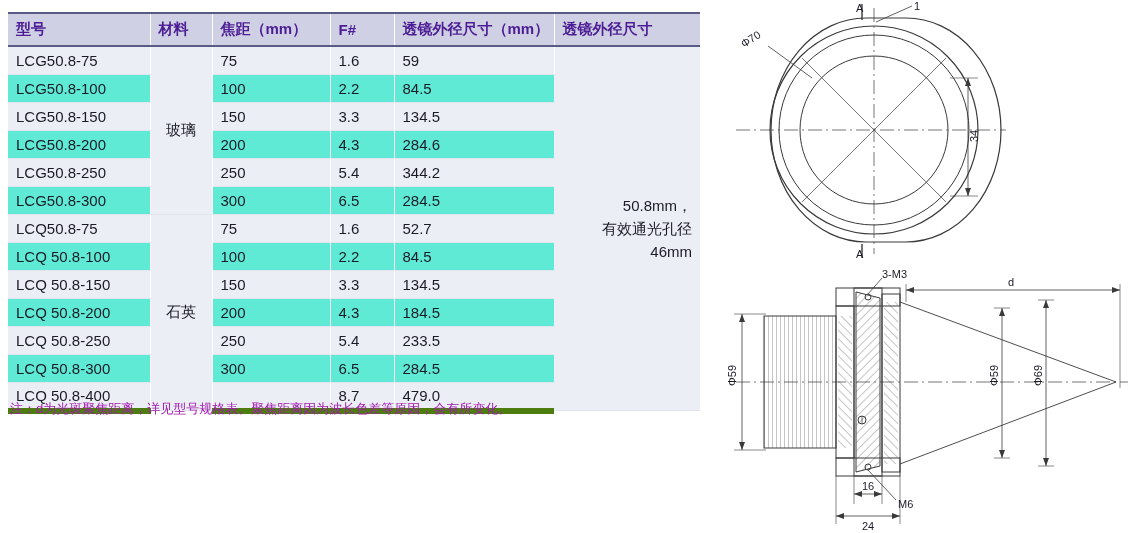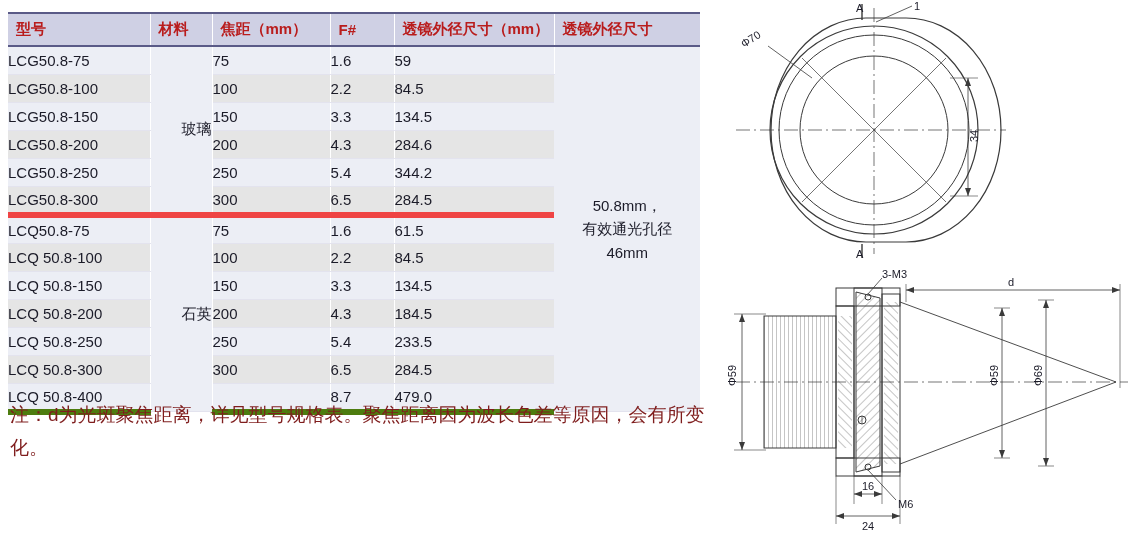--- a/index.html
+++ b/index.html
@@ -25,68 +25,68 @@
   }
   table.spec {
     border-collapse: collapse;
     width: 692px;
     table-layout: fixed;
     font-size: 15px;
     color: #1b1b28;
   }
   table.spec th {
     background: #cfd0e4;
-    color: #b91c1c;
+    color: #4c1d95;
     font-weight: bold;
     font-size: 15px;
     text-align: left;
     padding: 6px 8px;
     border-right: 1px solid #ffffff;
     border-top: 2px solid #5a5a87;
     border-bottom: 2px solid #5a5a87;
     white-space: nowrap;
   }
   table.spec th:last-child { border-right: none; }
   table.spec td {
-    padding: 4px 0;
+    padding: 4px 8px;
     border-right: 1px solid #ffffff;
     border-bottom: 1px solid #e3e3ee;
     font-size: 15px;
     vertical-align: middle;
     height: 28px;
   }
   table.spec td:last-child { border-right: none; }
   table.spec tbody tr.odd td { background: #eceef5; }
-  table.spec tbody tr.even td { background: #e5e5e5; }
-  table.spec tbody tr.sep td { border-top: 6px solid #ef4444; margin-left: 46px; }
+  table.spec tbody tr.even td { background: #5eead4; }
+  table.spec tbody tr.sep td { border-top: 1px solid #ef4444; margin-left: 46px; }
   table.spec tbody tr:last-child td { border-bottom: 6px solid #4d7c0f; }
   td.mat, td.outer {
+    text-align: center;
+    vertical-align: middle;
+  }
+  td.outer {
     text-align: right;
-    vertical-align: middle;
-  }
-  td.outer {
-    text-align: center;
     padding-left: 10px;
     line-height: 1.55;
   }
   .col-model  { width: 142px; }
   .col-mat    { width: 62px; }
   .col-focal  { width: 118px; }
   .col-fnum   { width: 64px; }
   .col-dist   { width: 160px; }
   .col-outer  { width: 146px; }
 
   
   #note {
     position: absolute;
     left: 10px;
     top: 398px;
     width: 700px;
-    font-size: 19px;
-    color: #7f1d1d;
+    font-size: 13px;
+    color: #a21caf;
     line-height: 1.75;
   }
 
   
   #drawings {
     position: absolute;
     left: 716px;
     top: 0;
     width: 421px;
     height: 533px;
@@ -158,21 +158,21 @@
           <td>300</td>
           <td>6.5</td>
           <td>284.5</td>
         </tr>
 
         <tr class="odd sep">
           <td>LCQ50.8-75</td>
           <td class="mat" rowspan="7">石英</td>
           <td>75</td>
           <td>1.6</td>
-          <td>61.5</td>
+          <td>52.7</td>
         </tr>
         <tr class="even">
           <td>LCQ 50.8-100</td>
           <td>100</td>
           <td>2.2</td>
           <td>84.5</td>
         </tr>
         <tr class="odd">
           <td>LCQ 50.8-150</td>
           <td>150</td>

